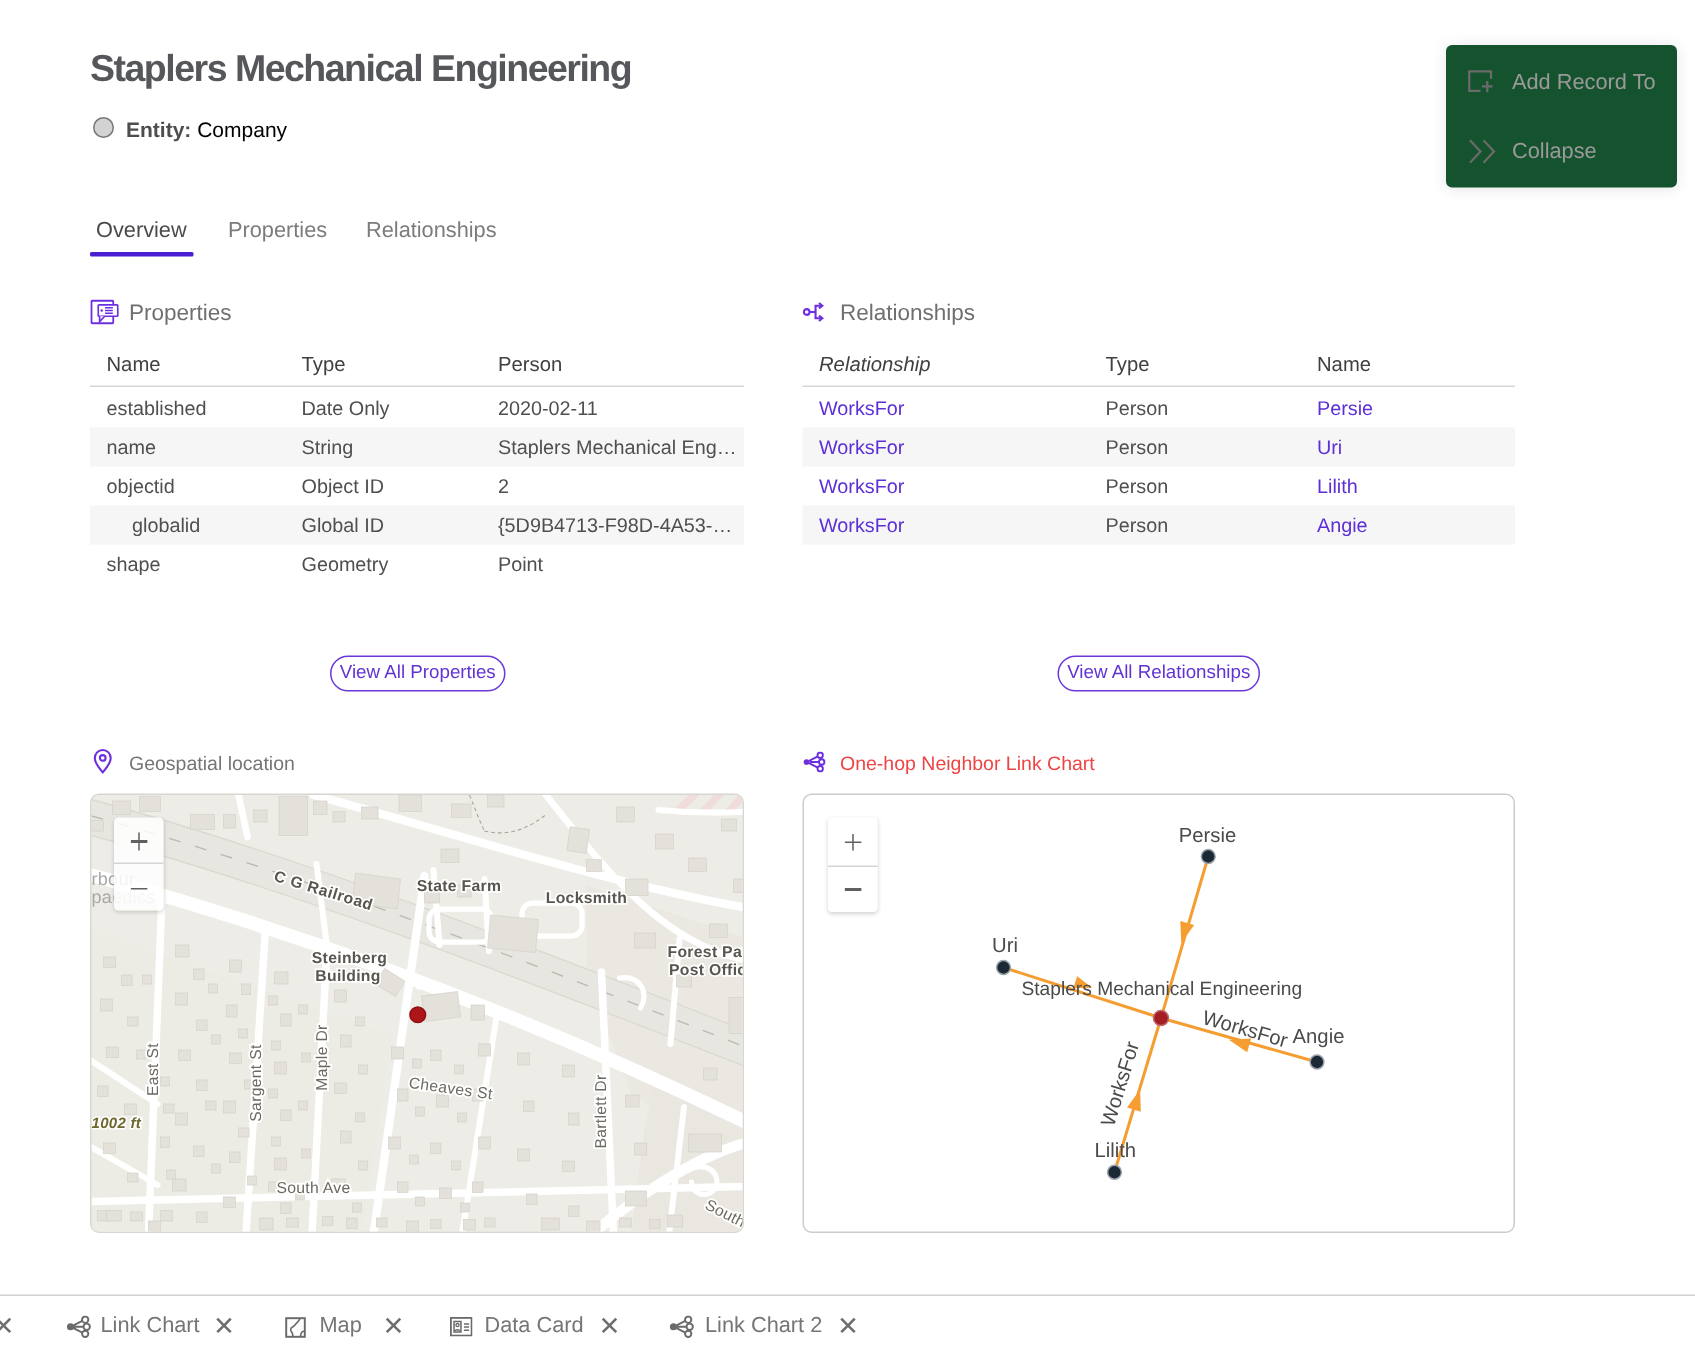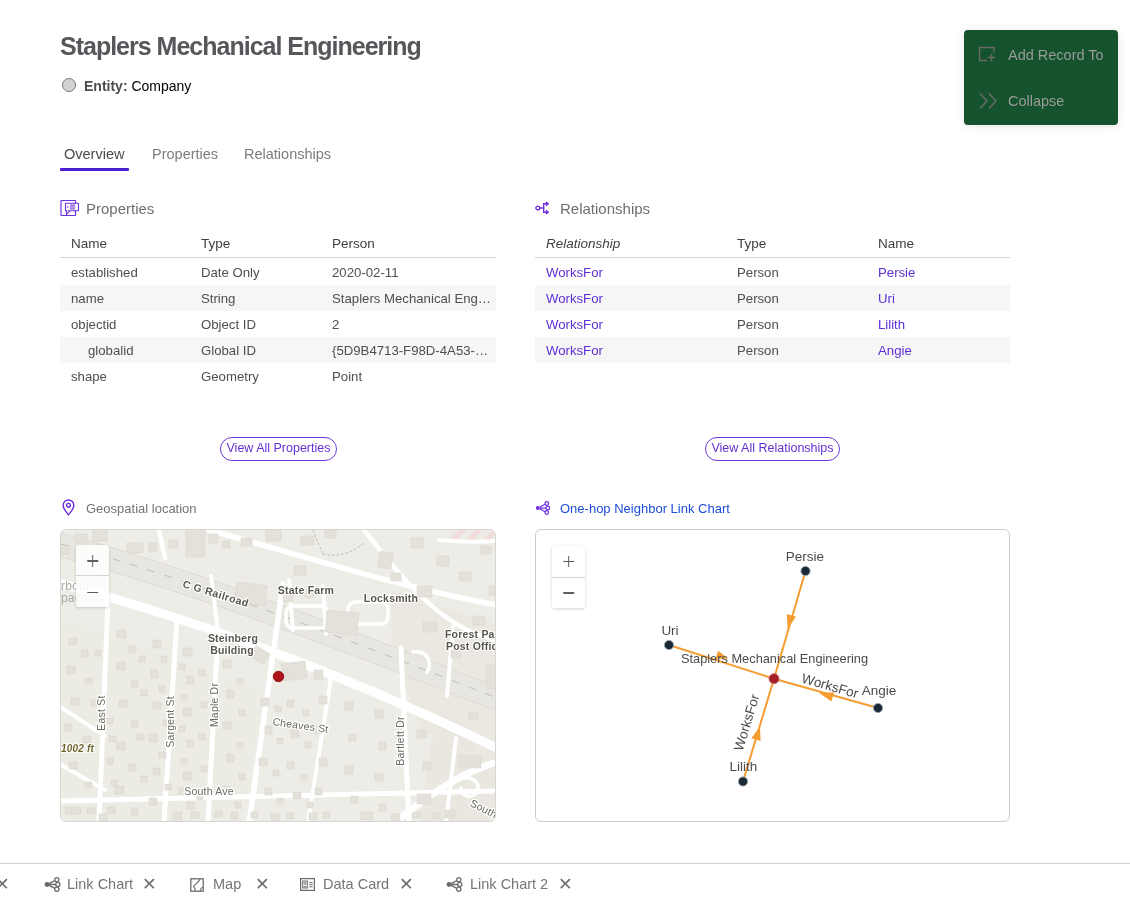--- a/index.html
+++ b/index.html
@@ -148,21 +148,21 @@
 </svg>
 <div class="abs sech" style="left:86px; top:501px; font-size:13px; color:#757575;">Geospatial location</div>
 
 <svg class="abs" style="left:535px; top:501px;" width="16" height="14" viewBox="0 0 16 14" fill="none" stroke="#6d2ee0" stroke-width="1.25">
   <circle cx="2.7" cy="7" r="1.9" fill="#6d2ee0" stroke="none"></circle>
   <circle cx="11.8" cy="2.5" r="1.8"></circle>
   <circle cx="12.8" cy="7" r="1.8"></circle>
   <circle cx="11.8" cy="11.5" r="1.8"></circle>
   <path d="M4.4 6.2 L10.2 3.2 M4.6 7 L11 7 M4.4 7.8 L10.2 10.8"></path>
 </svg>
-<div class="abs sech" style="left:560px; top:501px; font-size:13px; color:#1d4ed8;">One-hop Neighbor Link Chart</div>
+<div class="abs sech" style="left:560px; top:501px; font-size:13px; color:#ef4444;">One-hop Neighbor Link Chart</div>
 
 <div class="abs mapbox">
   <svg width="436" height="293" viewBox="0 0 436 293" id="mapsvg">
     <rect x="0" y="0" width="436" height="293" fill="#edece6"></rect>
 
     <path d="M330 60 L436 95 L436 240 L360 200 L330 120 Z" fill="#eae8e1"></path>
     <path d="M0 90 L200 160 L180 293 L0 293 Z" fill="#ecebe4"></path>
     <path d="M380 180 C400 190 420 230 436 235 L436 293 L360 293 C365 250 370 200 380 180 Z" fill="#e9e7df"></path>
 
     <clipPath id="hclip">

